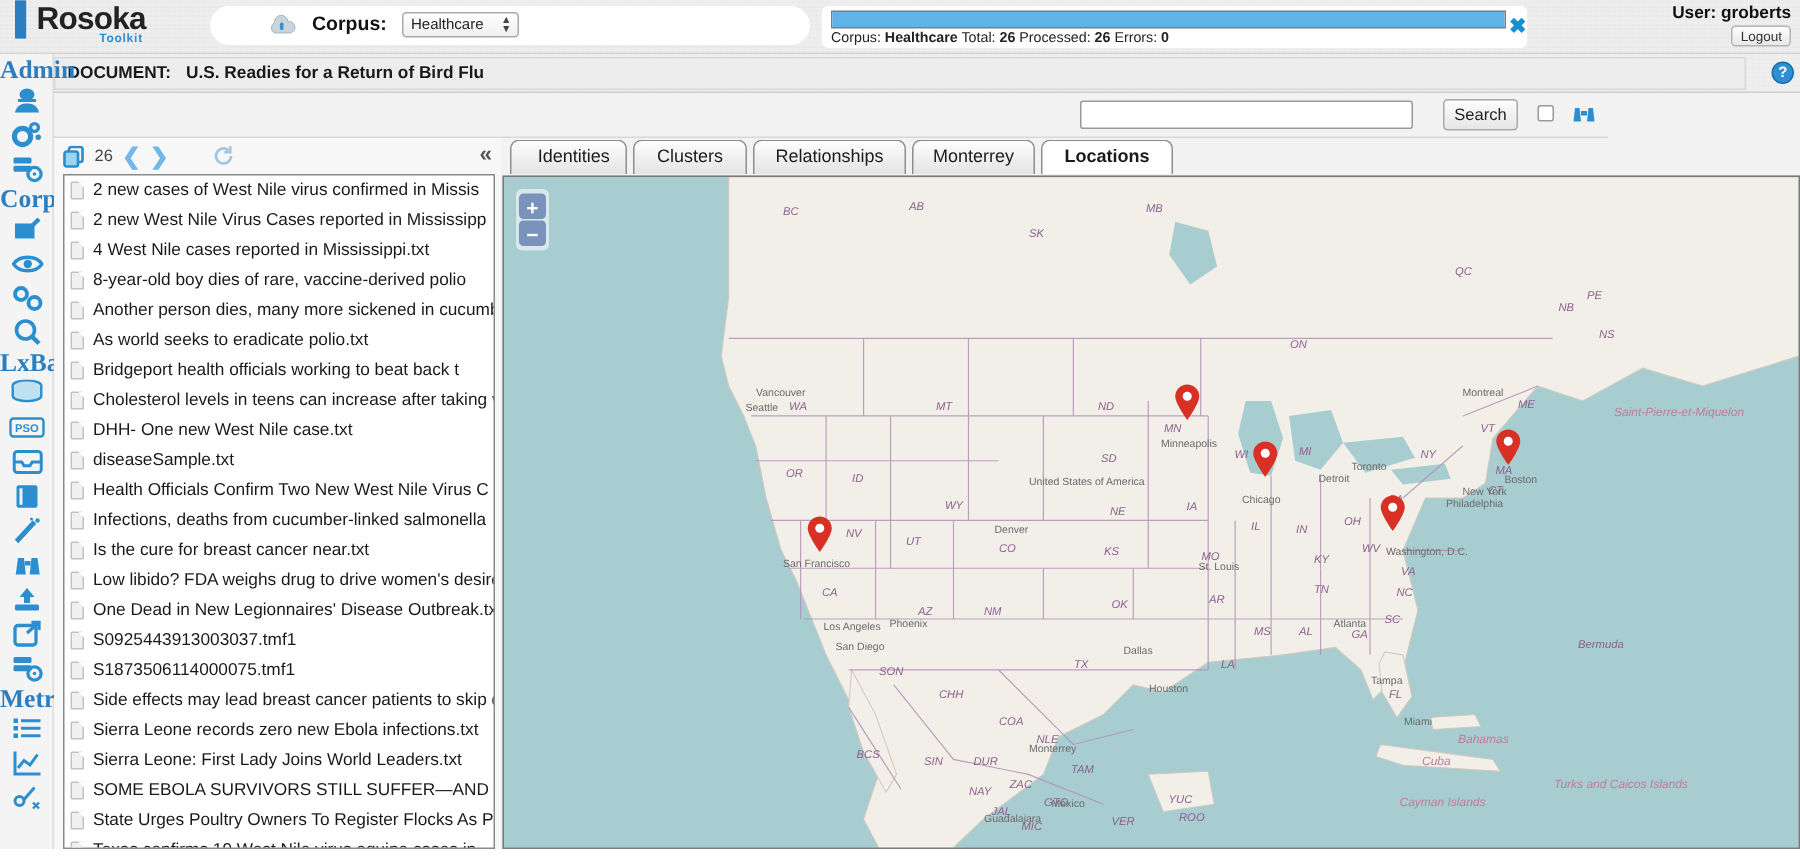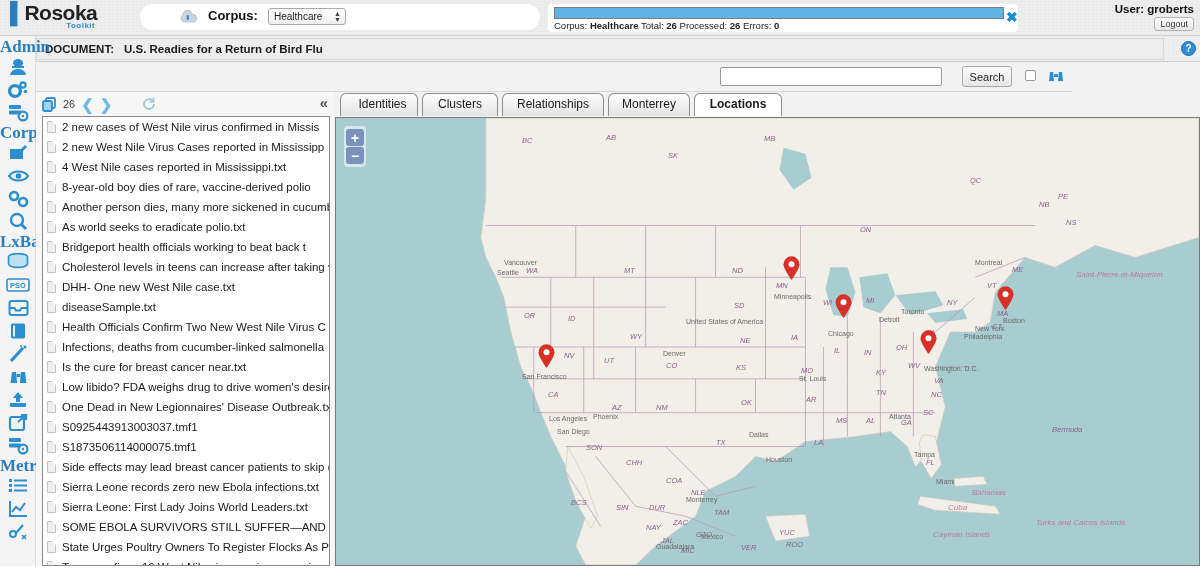--- a/index.html
+++ b/index.html
@@ -613,21 +613,21 @@
   </svg>
 
   <div class="zoomctl">
     <div>+</div>
     <div>−</div>
   </div>
 
   <div id="map-overlay">
       <div class="map-label" style="left: 186px; top: 18px;">BC</div>
       <div class="map-label" style="left: 270px; top: 15px;">AB</div>
-      <div class="map-label" style="left: 332px; top: 33px;">SK</div>
+      <div class="map-label" style="left: 350px; top: 33px;">SK</div>
       <div class="map-label" style="left: 428px; top: 16px;">MB</div>
       <div class="map-label" style="left: 524px; top: 107px;">ON</div>
       <div class="map-label" style="left: 634px; top: 58px;">QC</div>
       <div class="map-label" style="left: 703px; top: 82px;">NB</div>
       <div class="map-label" style="left: 730px; top: 100px;">NS</div>
       <div class="map-label" style="left: 722px; top: 74px;">PE</div>
       <div class="map-label" style="left: 190px; top: 148px;">WA</div>
       <div class="map-label" style="left: 188px; top: 193px;">OR</div>
       <div class="map-label" style="left: 232px; top: 196px;">ID</div>
       <div class="map-label" style="left: 288px; top: 148px;">MT</div>

